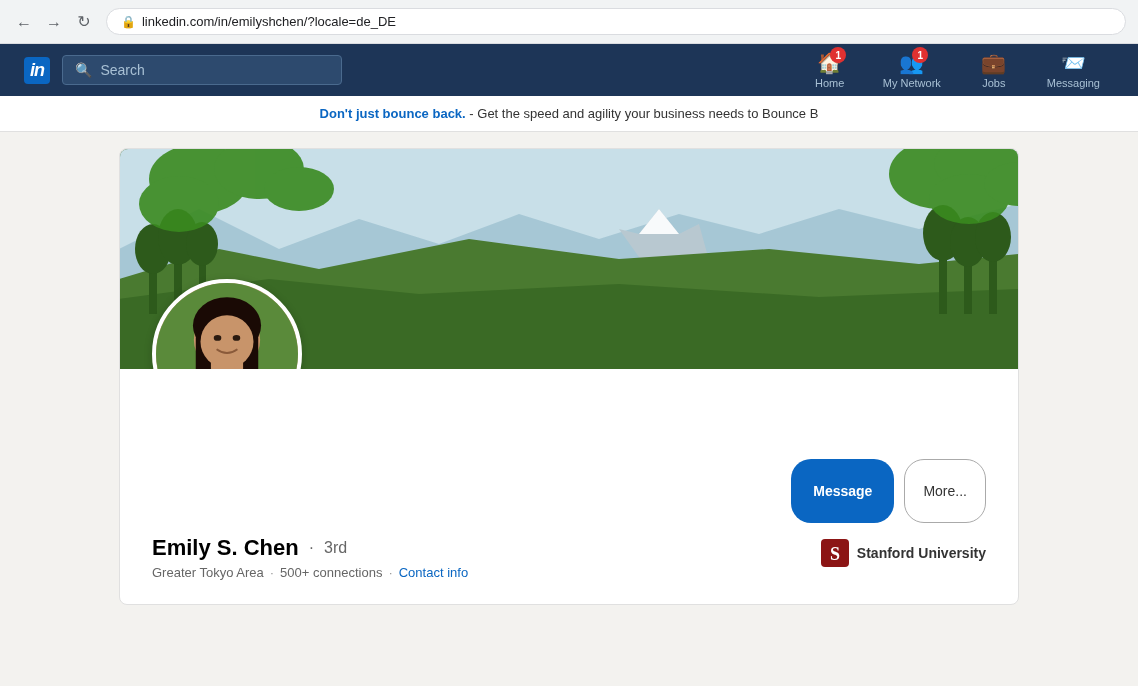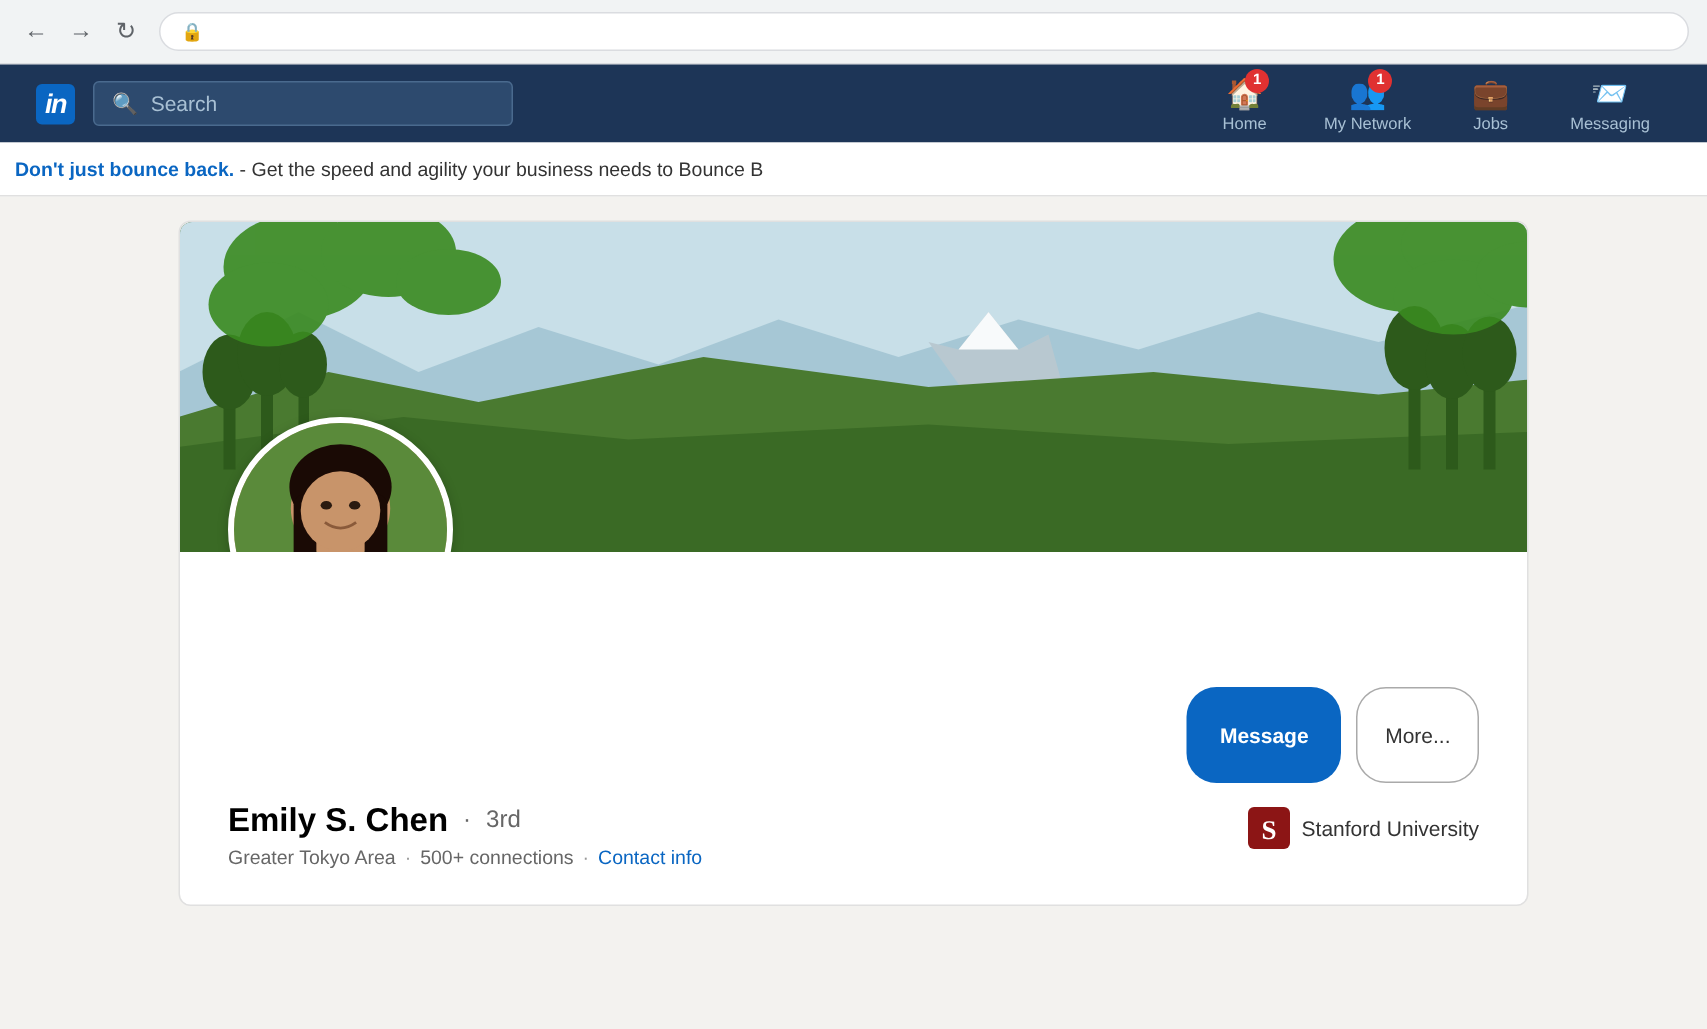--- a/index.html
+++ b/index.html
@@ -111,21 +111,21 @@
       width: 16px;
       height: 16px;
       display: flex;
       align-items: center;
       justify-content: center;
     }
 
     
     .ad-banner {
       background: white;
-      text-align: left;
+      text-align: center;
       padding: 10px;
       font-size: 13px;
       color: #333;
       border-bottom: 1px solid #e0e0e0;
       overflow: hidden;
       white-space: nowrap;
     }
     .ad-banner .highlight { color: #0a66c2; font-weight: 600; }
 
     
@@ -254,21 +254,21 @@
       color: #0a66c2;
       text-decoration: none;
       cursor: pointer;
     }
     .school-logo {
       width: 28px;
       height: 28px;
     }
     .school-name {
       font-size: 14px;
-      font-weight: 400;
+      font-weight: 700;
       color: #333;
     }
 
     .info-lower {
       position: relative;
       display: flex;
       align-items: flex-start;
     }
     .info-left { flex: 1; }
     .info-right {
@@ -282,20 +282,21 @@
 <body>
 
 <div class="browser-chrome">
   <div class="browser-nav-buttons">
     <button class="nav-btn">←</button>
     <button class="nav-btn">→</button>
     <button class="nav-btn">↻</button>
   </div>
   <div class="address-bar">
     <span class="lock-icon">🔒</span>
+    <span class="url-text">linkedin.com/in/emilyshchen/?locale=de_DE</span>
   </div>
 </div>
 
 <nav class="linkedin-nav">
   <div class="linkedin-logo">in</div>
   <div class="search-bar">
     <span class="search-icon">🔍</span>
     <input type="text" placeholder="Search" style="">
   </div>
   <div class="nav-spacer"></div>

